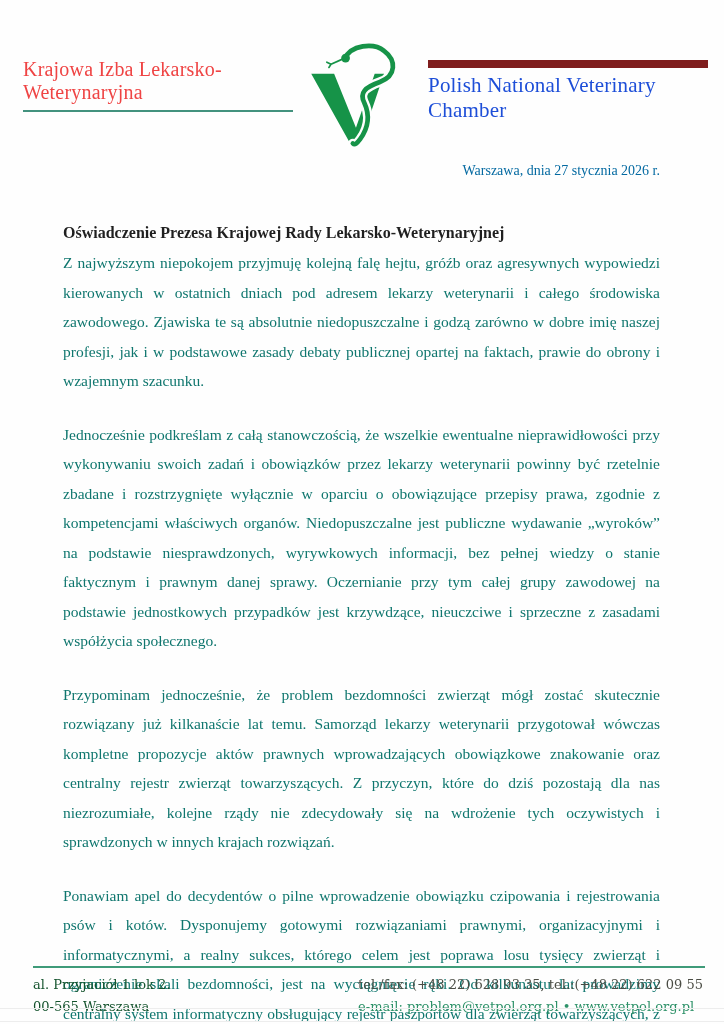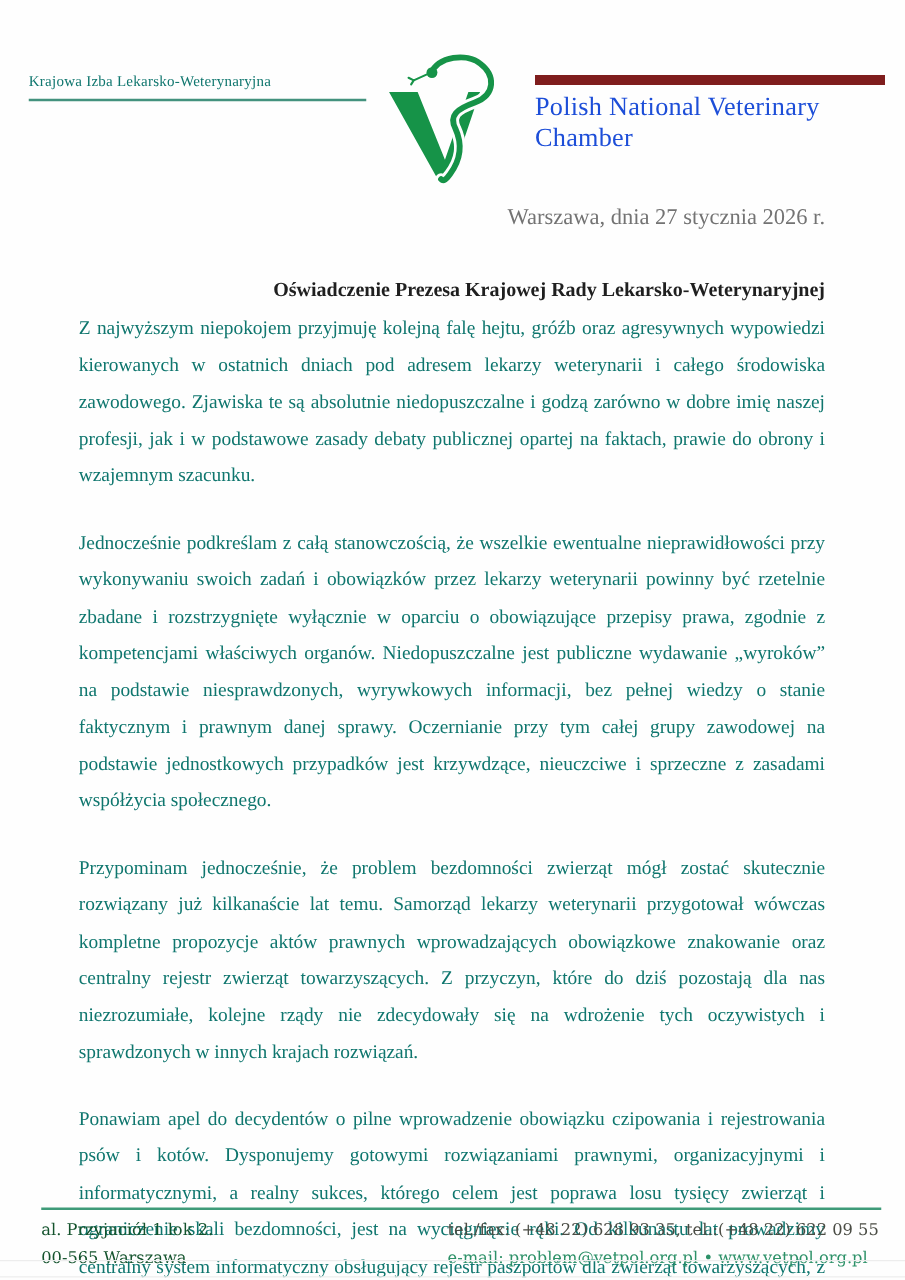--- a/index.html
+++ b/index.html
@@ -10,40 +10,40 @@
     font-family:"Liberation Serif", serif;
     color:#262626;
     overflow:hidden;
   }
   .page{position:absolute;inset:0;}
 
   
   .header{position:absolute;top:0;left:0;right:0;height:160px;}
   .org-pl{
     position:absolute;left:23px;top:58px;width:270px;
-    font-size:12px;color:#0f766e;letter-spacing:.2px;
+    font-size:20px;color:#ef4444;letter-spacing:.2px;
     padding-bottom:6px;
     border-bottom:2px solid #43927e;
   }
   .org-en{
     position:absolute;left:428px;top:60px;width:280px;
     font-size:21px;color:#1d4ed8;letter-spacing:.2px;
     padding-top:5px;
     border-top:8px solid #7f1d1d;
   }
   .logo{position:absolute;left:305px;top:40px;width:104px;height:110px;}
 
   
   .dateline{
     position:absolute;top:163px;left:63px;width:597px;
-    text-align:right;font-size:18px;color:#737373;
+    text-align:right;font-size:14px;color:#0369a1;
   }
   .title{
     position:absolute;top:224px;left:63px;width:597px;
-    text-align:right;font-weight:bold;font-size:16px;color:#1f1f1f;
+    text-align:left;font-weight:bold;font-size:16px;color:#1f1f1f;
   }
   .bodytext{
     position:absolute;top:248px;left:63px;width:597px;
   }
   .bodytext p{
     margin:0 0 24px 0;
     font-size:15.5px;line-height:29.5px;
     text-align:justify;
     color:#0f766e;
   }

